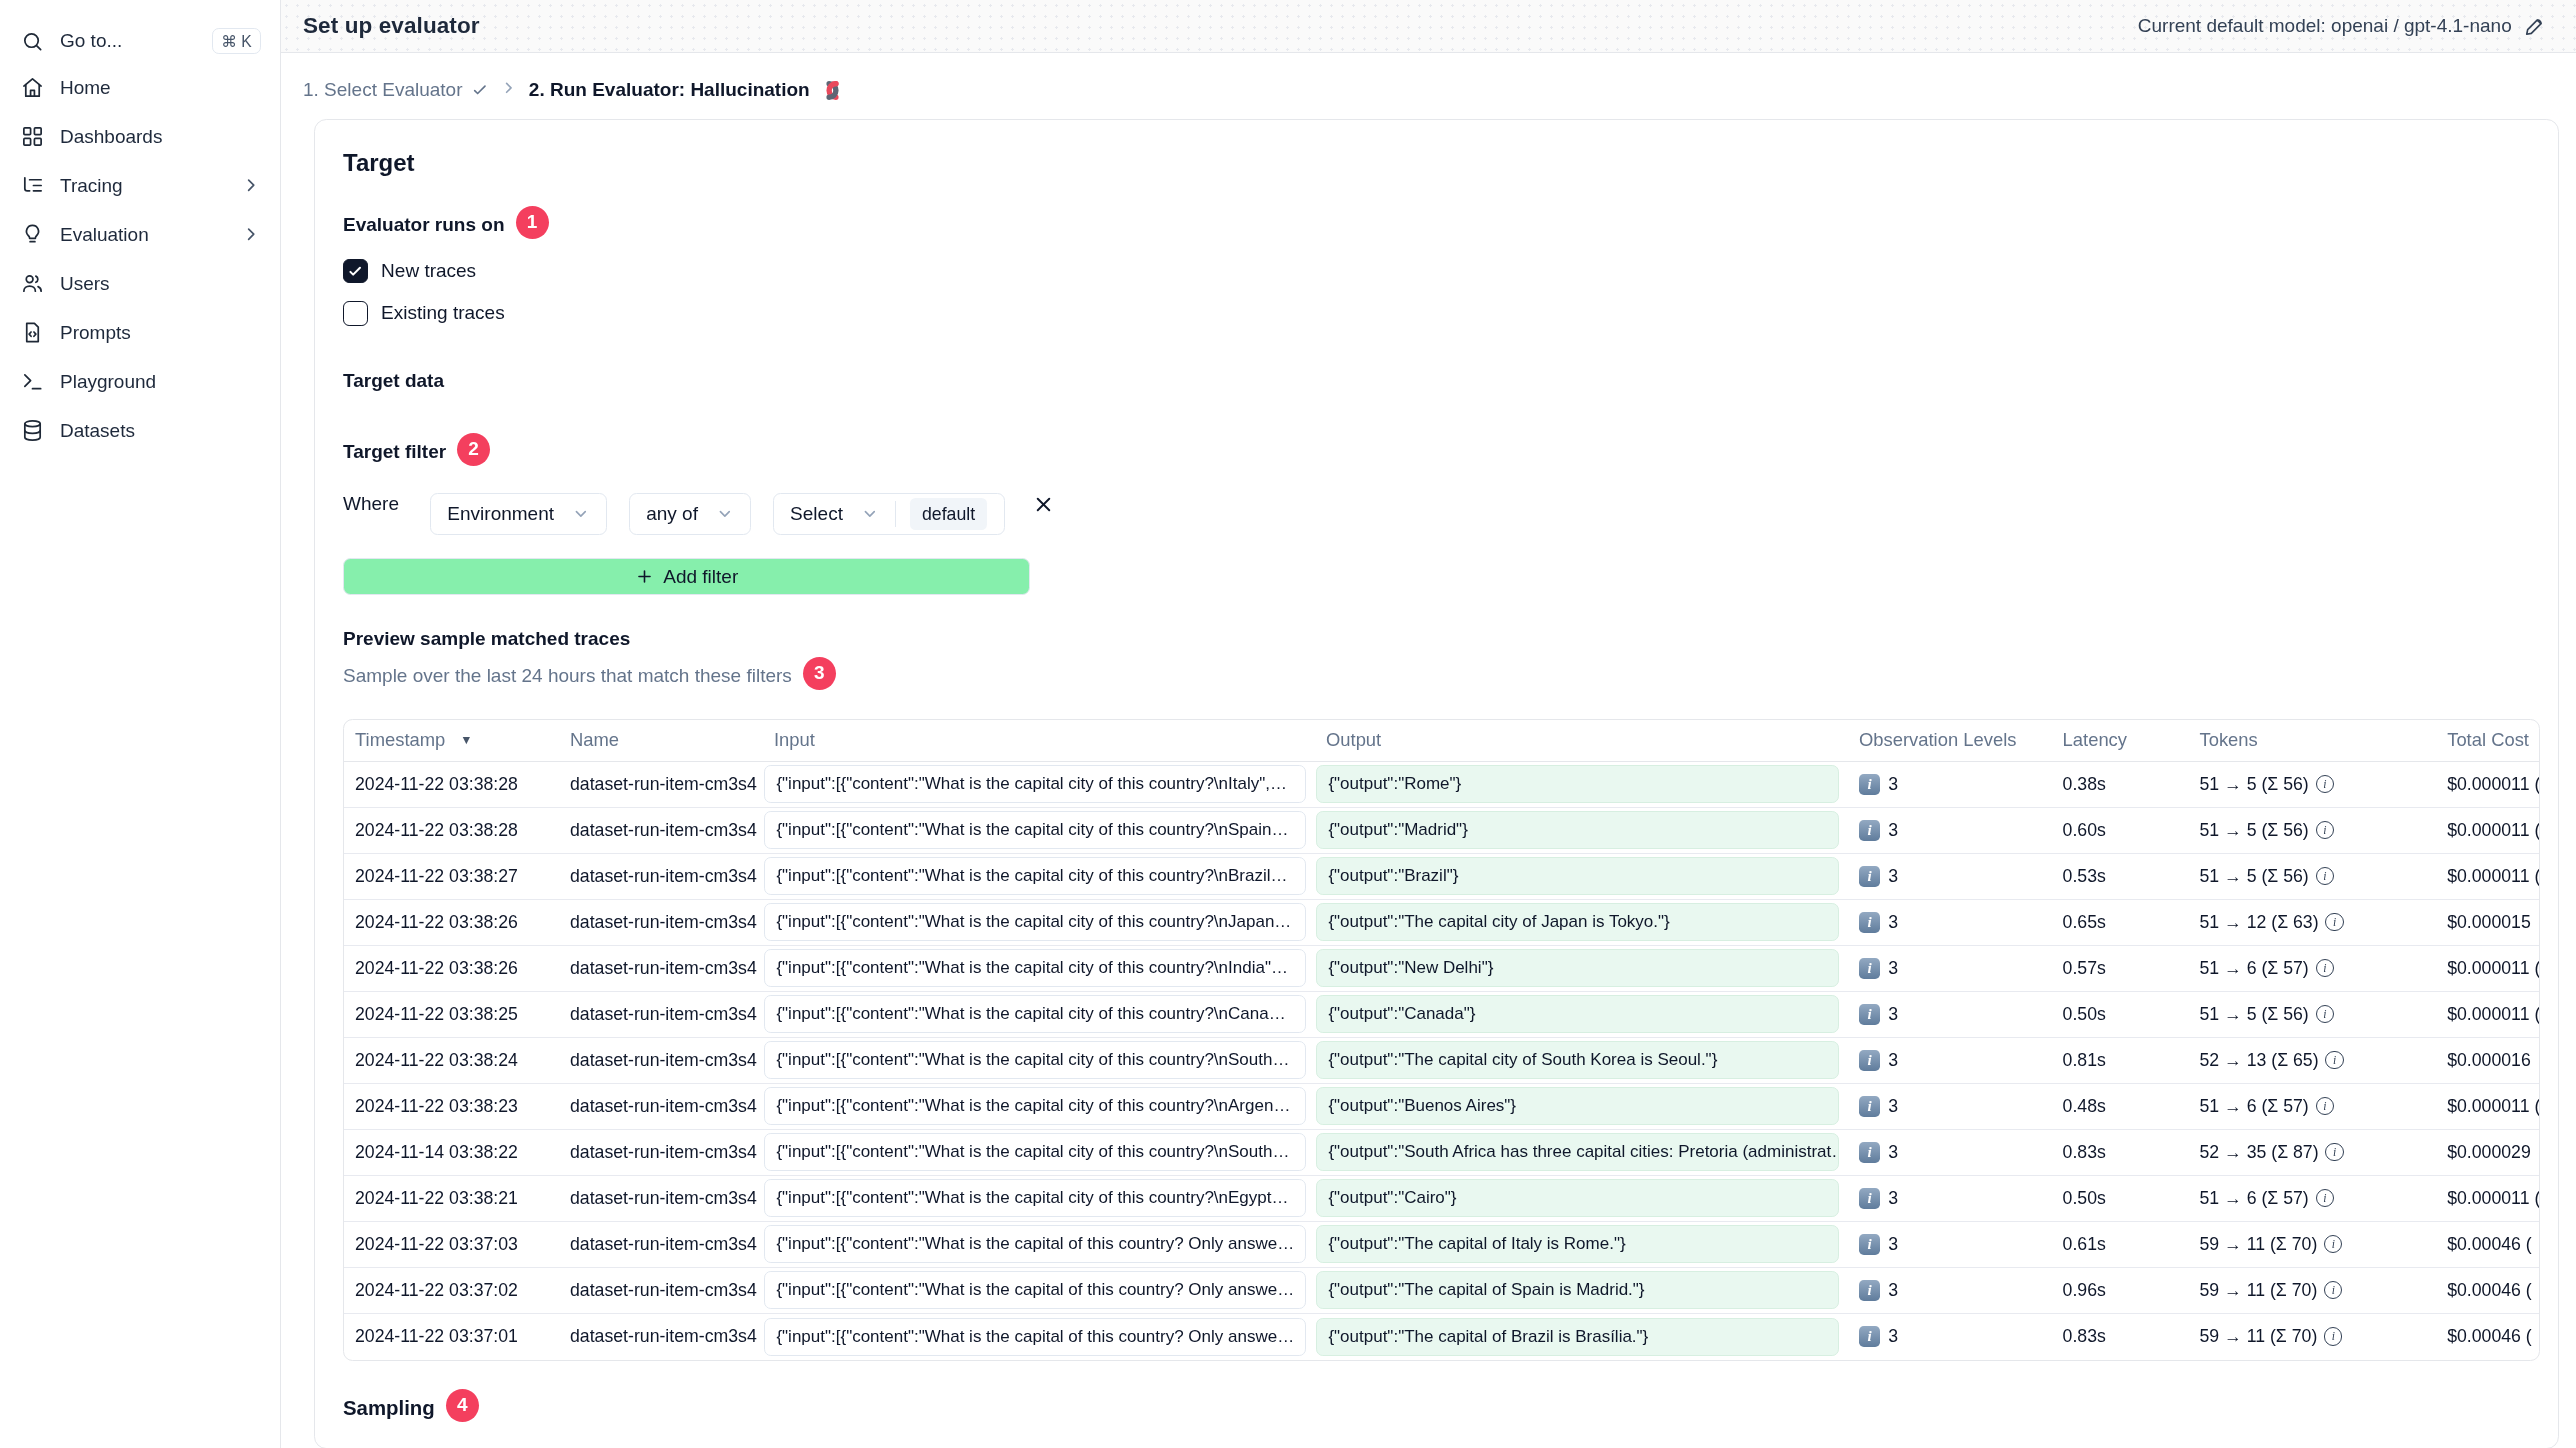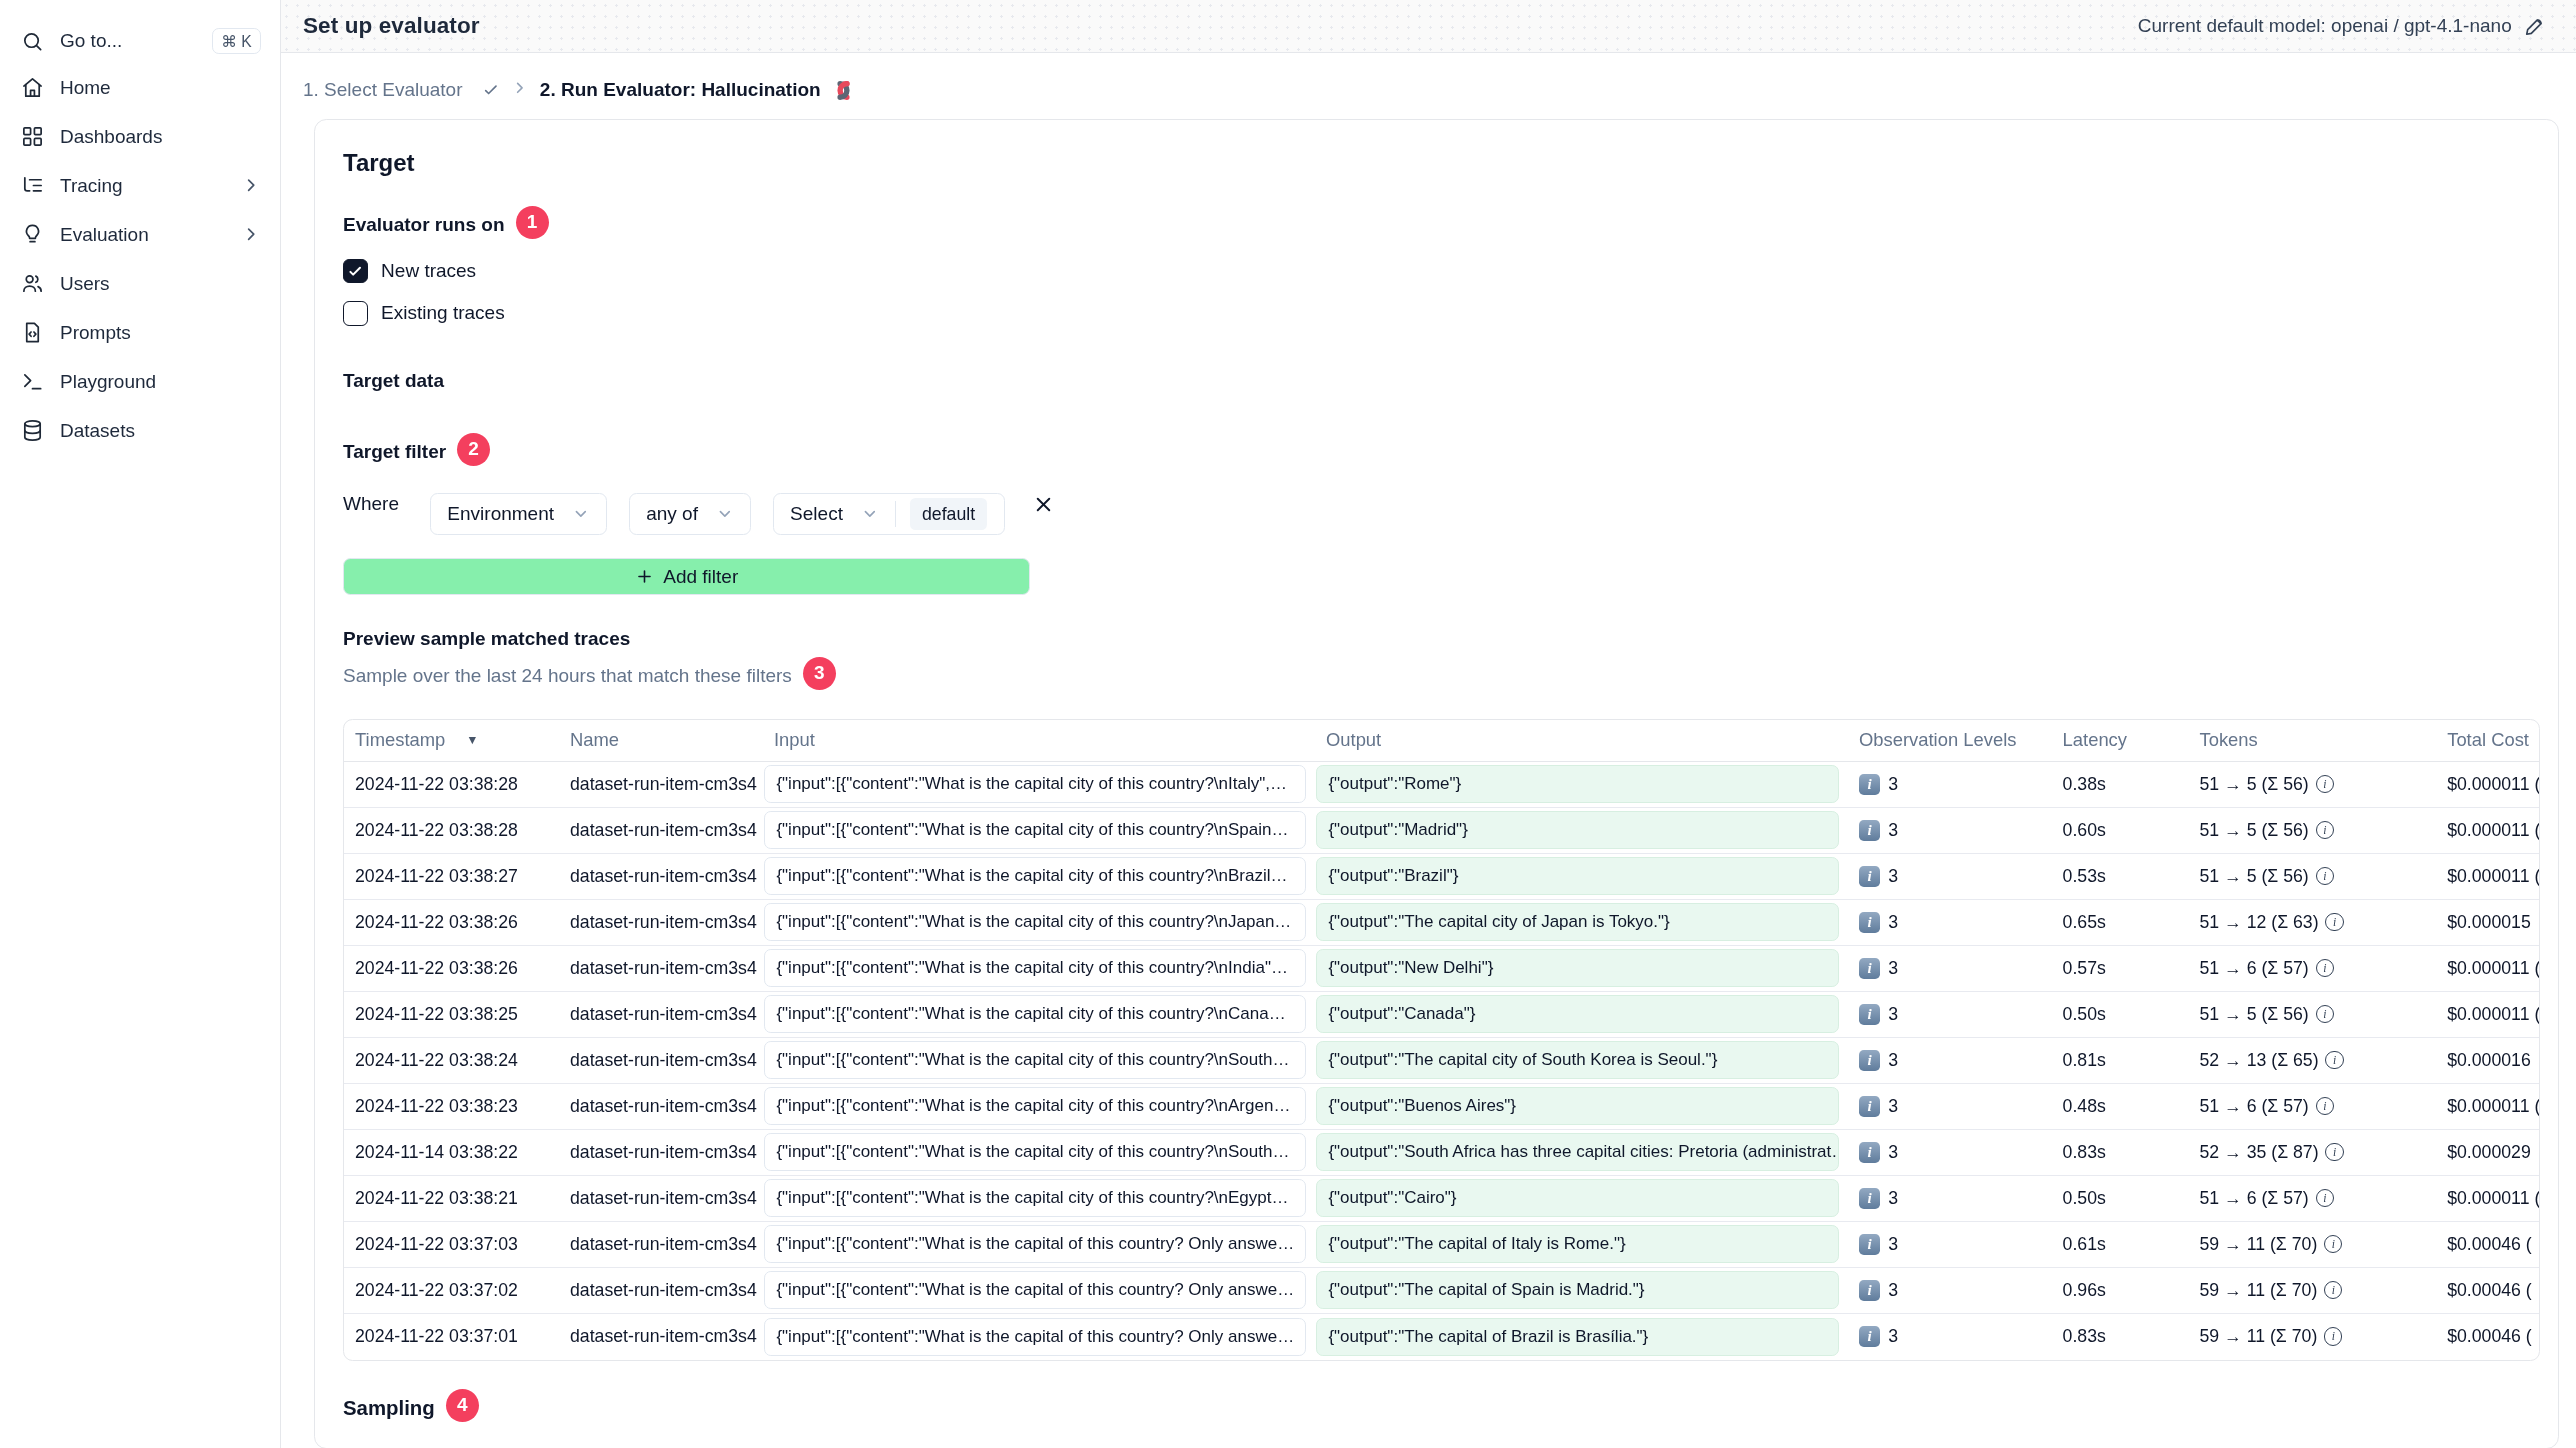--- a/index.html
+++ b/index.html
@@ -24,21 +24,21 @@
   .main { flex:1; min-width:0; display:flex; flex-direction:column; }
   .topbar { height:55px; background:#fafafa;
     background-image:radial-gradient(#e7e9ee 1.1px, transparent 1.1px); background-size:11px 11px;
     border-bottom:1.4px solid #e5e7eb; display:flex; align-items:center; justify-content:space-between;
     padding:0 30px 0 22px; }
   .page-title { font-size:22.5px; font-weight:700; color:#1e293b; letter-spacing:0.1px; }
   .model { display:flex; align-items:flex-end; gap:12.3px; font-size:19px; color:#334155; }
   .model svg { width:22px; height:22px; stroke:#334155; stroke-width:1.8; fill:none; stroke-linecap:round; stroke-linejoin:round; cursor:pointer; }
 
   .crumbs { display:flex; align-items:center; gap:11px; padding:26px 0 0 22px; font-size:19px; }
-  .crumb1 { color:#64748b; display:flex; align-items:center; gap:20px; cursor:pointer; }
+  .crumb1 { color:#64748b; display:flex; align-items:center; gap:9px; cursor:pointer; }
   .crumb1 svg, .crumb-sep svg { width:17.7px; height:17.7px; stroke:#64748b; stroke-width:2.2; fill:none; stroke-linecap:round; stroke-linejoin:round; }
   .crumb-sep svg { stroke:#94a3b8; }
   .crumb2 { color:#0f172a; font-weight:700; display:flex; align-items:center; gap:9.5px; }
   .emoji-knot { width:27px; height:23px; display:inline-block; }
 
   
   .card { margin:17.7px 16.4px 0 33px; width:2245px; height:1390px; border:1.4px solid #e5e7eb;
     border-radius:12.3px; padding:29px 19px 0 28px; background:#fff; }
   .h-target { font-size:24px; font-weight:700; margin-bottom:31px; }
   .lbl { font-size:19px; font-weight:600; color:#0f172a; display:flex; align-items:center; }
@@ -77,21 +77,21 @@
     font-size:19px; font-weight:500; color:#0f172a; cursor:pointer; }
   .add-filter svg { width:19px; height:19px; stroke:#0f172a; stroke-width:2; fill:none; stroke-linecap:round; }
 
   .preview-title { margin-top:33px; font-size:19px; font-weight:600; }
   .preview-sub { margin-top:9.5px; font-size:19px; color:#64748b; display:flex; align-items:center; }
 
   
   .tbl { margin-top:26px; width:2197px; border:1.4px solid #e5e7eb; border-radius:9.5px; overflow:hidden; background:#fff; }
   .grid-cols { display:grid; grid-template-columns:215px 204px 552px 533px 201px 143px 245px minmax(0,1fr); align-items:center; }
   .thead { height:42px; border-bottom:1.4px solid #e5e7eb; color:#64748b; font-size:18.4px; font-weight:500; }
-  .th { padding-left:11px; display:flex; align-items:center; gap:21px; white-space:nowrap; overflow:hidden; }
+  .th { padding-left:11px; display:flex; align-items:center; gap:15px; white-space:nowrap; overflow:hidden; }
   .sort { font-size:12.3px; color:#475569; }
   .trow { height:46px; border-bottom:0.7px solid #e8eaf0; cursor:pointer; }
   .trow:last-child { border-bottom:none; }
   .c { font-size:17.7px; color:#0f172a; padding-left:11px; white-space:nowrap; overflow:hidden; }
   .c-pill { padding-left:1.4px; padding-right:9.5px; }
   .pill { height:38px; line-height:35px; border-radius:6.8px; padding:0 11px; font-size:17px; overflow:hidden; white-space:nowrap; }
   .pill.in { border:1.4px solid #e2e8f0; background:#fff; }
   .pill.out { border:1.4px solid #d7efe1; background:#e9f8f0; }
   .c-obs { display:flex; align-items:center; gap:8.2px; }
   .info-emoji { width:21px; height:21px; border-radius:4.8px; background:linear-gradient(180deg,#93a9c2,#5f7c9c);

